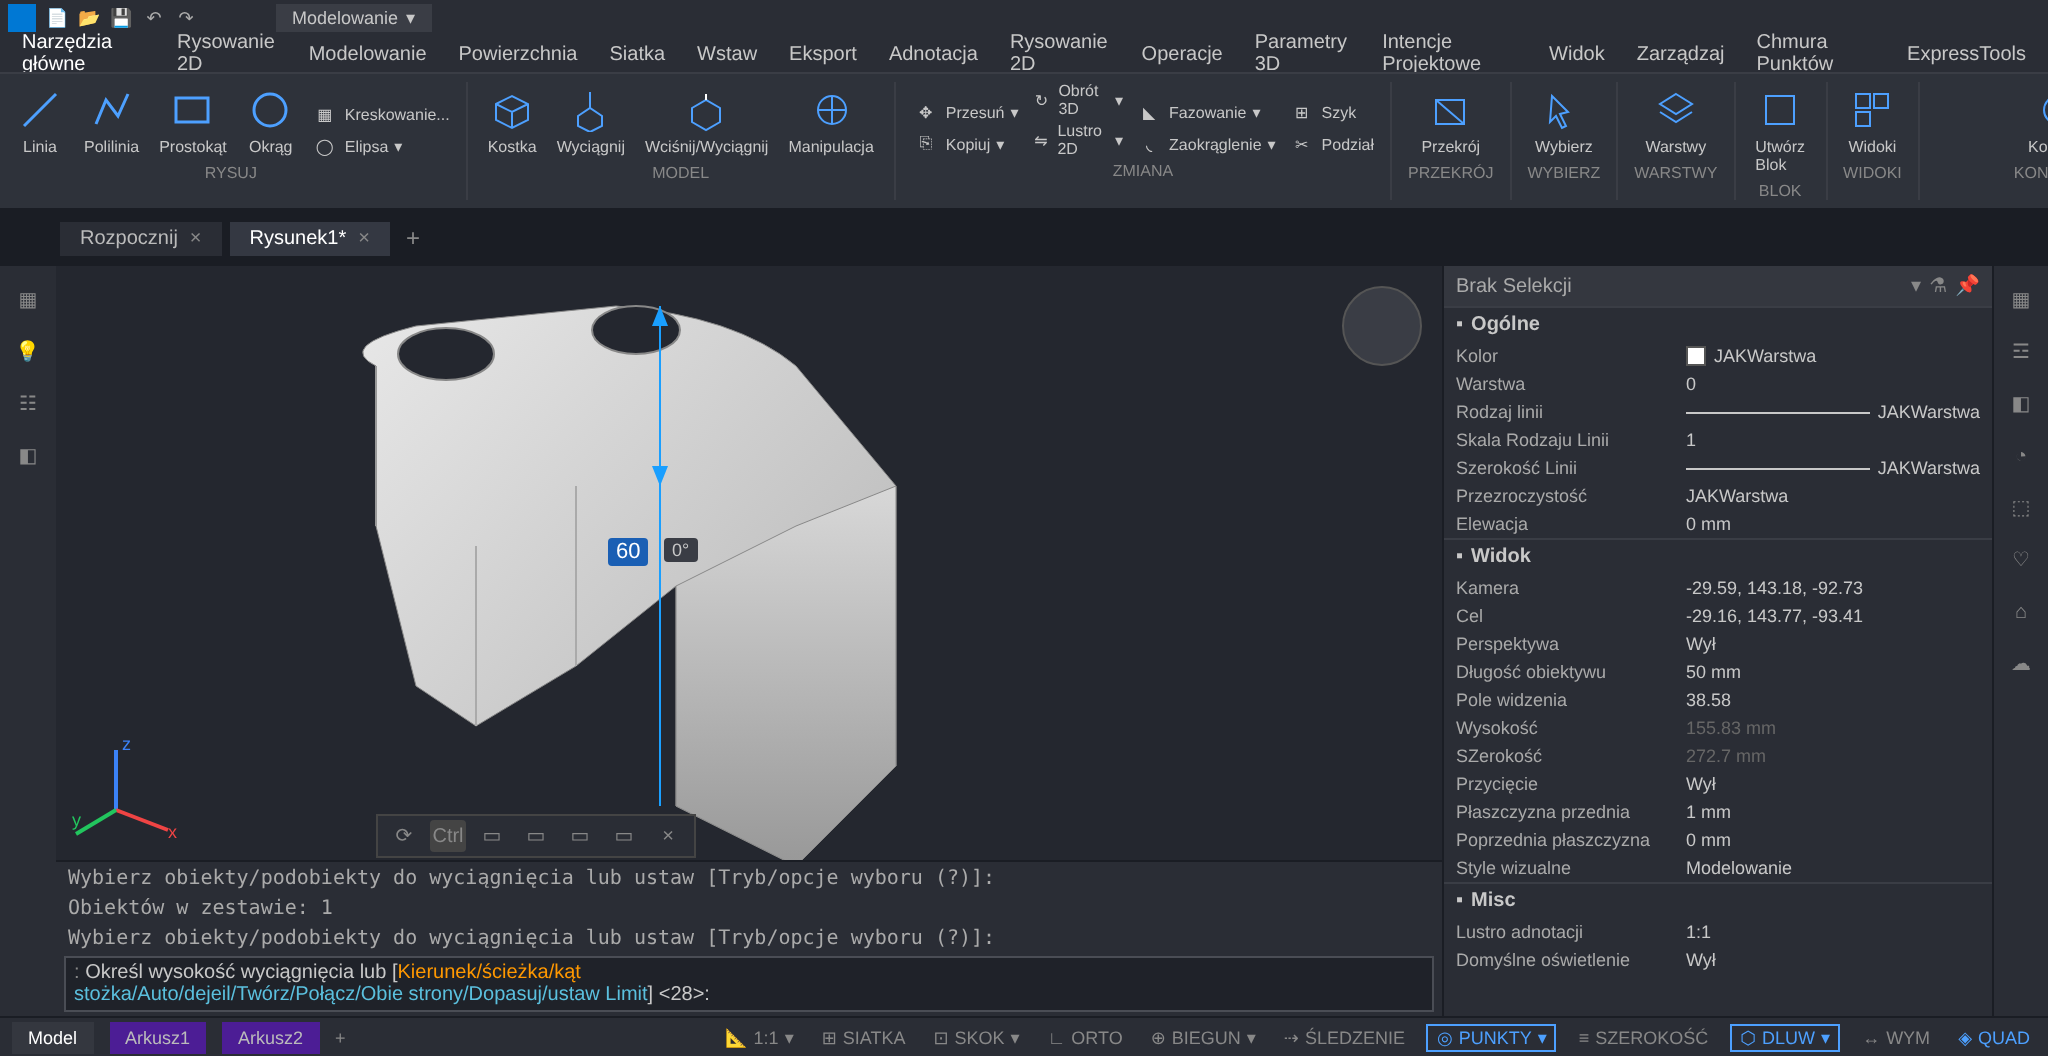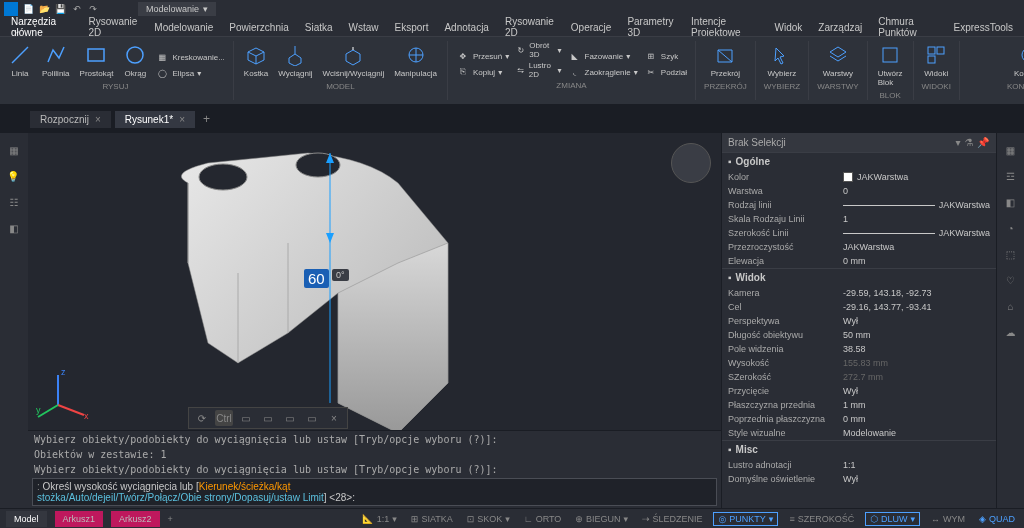--- a/index.html
+++ b/index.html
@@ -41,21 +41,21 @@
   
   
   .main { flex: 1; display: flex; min-height: 0; }
   .left-rail { width: 28px; background: #2a2d35; display: flex; flex-direction: column; gap: 8px; padding: 8px 0; align-items: center; }
   .rail-icon { width: 18px; height: 18px; color: #888; cursor: pointer; display:flex; align-items:center; justify-content:center; }
   
   .viewport-area { flex: 1; background: #24272f; position: relative; display: flex; flex-direction: column; }
   .viewport { flex: 1; background: #24272f; position: relative; overflow: hidden; }
   .ucs { position: absolute; bottom: 8px; left: 8px; width: 55px; height: 55px; }
   .viewcube { position: absolute; top: 10px; right: 10px; width: 40px; height: 40px; background: #3a3d45; border-radius: 50%; border: 1px solid #555; }
-  .dim-badge { position:absolute; background:#1a5fb4; color:#fff; font-size:15px; padding:1px 4px; border-radius:2px; }
+  .dim-badge { position:absolute; background:#1a5fb4; color:#fff; font-size:11px; padding:1px 4px; border-radius:2px; }
   .dim-badge2 { position:absolute; background:#3a3d45; color:#c8c8c8; font-size:9px; padding:1px 4px; border-radius:2px; }
   
   .cmdline-area { background: #2a2d35; border-top: 1px solid #1a1d24; padding: 2px 4px; display: flex; flex-direction: column; gap: 2px; position: relative; }
   .cmdline { font-family: Consolas, monospace; font-size: 10px; color: #aaa; padding: 1px 2px; }
   .cmdline.input { background: #1f2229; border: 1px solid #4a4d55; padding: 2px 4px; color: #c8c8c8; }
   .cmdline-hi { color:#ff9800; }
   .cmdline-hi2 { color:#5bc0de;margin-top:25px; }
   .cmd-toolbar { position:absolute; top:-24px; left:160px; background:#2a2d35; border:1px solid #444; display:flex; align-items:center; gap:4px; padding:2px 4px; }
   .cmd-toolbar span { width:18px; height:16px; display:flex; align-items:center; justify-content:center; color:#888; font-size:10px; cursor:pointer; }
   .ctrl-badge { background:#444; border-radius:2px; padding:1px 3px; font-size:8px; }
@@ -72,21 +72,21 @@
   .props-label { flex: 0 0 115px; color: #aaa; font-size: 9px; }
   .props-value { flex: 1; color: #c8c8c8; font-size: 9px; display:flex; align-items:center; gap:4px; }
   .props-value.dim { color:#666; }
   .props-swatch { width:10px; height:10px; background:#fff; border:1px solid #555; }
   .props-line { flex:1; height:1px; background:#c8c8c8; }
   
   .right-rail { width: 28px; background: #2a2d35; display: flex; flex-direction: column; gap: 8px; padding: 8px 0; align-items: center; border-left:1px solid #1a1d24; }
   
   
   .statusbar { height: 20px; background: #2a2d35; border-top: 1px solid #1a1d24; display: flex; align-items: center; gap: 8px; padding: 0 6px; font-size: 9px; }
-  .status-tab { padding: 3px 8px; background: #be185d; color:#bbb; cursor:pointer; }
+  .status-tab { padding: 3px 8px; background: #4c1d95; color:#bbb; cursor:pointer; }
   .status-tab.active { background: #34373f; color:#fff; }
   .status-sep { flex: 1; }
   .status-item { display: flex; align-items: center; gap: 3px; color: #888; cursor:pointer; padding: 2px 3px; }
   .status-item.on { color: #4da0ff; }
   .status-item.boxed { border:1px solid #4da0ff; padding:1px 4px; }
   
   svg { display: block; }
 </style>
 </head>
 <body>

